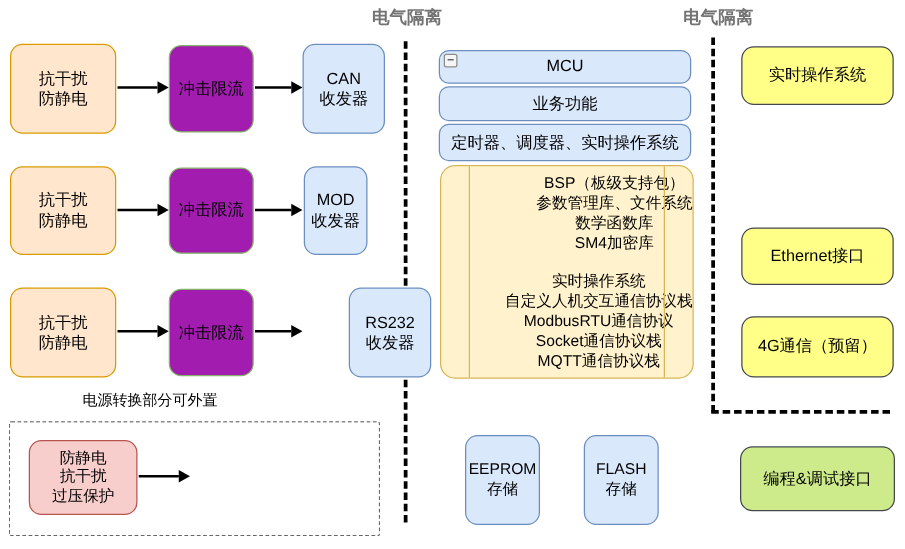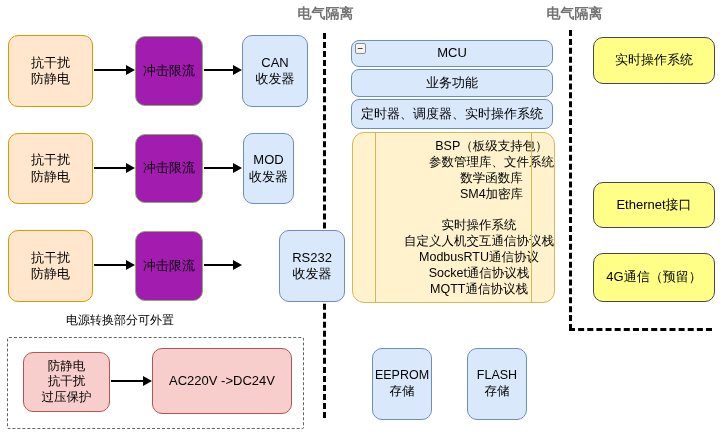--- a/index.html
+++ b/index.html
@@ -73,21 +73,20 @@
   <div class="arrow" style="left:204px;top:264px;width:29px;"></div>
   <div class="box blue" style="left:243px;top:230px;width:66px;height:72px;margin-left:36px;">RS232
 收发器</div>
 
   <div class="power-note" style="left:55px;top:312px;width:130px;">电源转换部分可外置</div>
   <div class="power-frame" style="left:7px;top:337px;width:297px;height:92px;"></div>
   <div class="box pink small-font" style="left:23px;top:352px;width:87px;height:60px;">防静电
 抗干扰
 过压保护</div>
   <div class="arrow" style="left:111px;top:380px;width:32px;"></div>
-  <div class="box pink" style="left:152px;top:348px;width:140px;height:66px;">AC220V -&gt;DC24V</div>
 
   <div class="box blue mcu-row" style="left:351px;top:40px;width:202px;height:27px;">MCU</div>
   <div class="collapse" style="left:355px;top:43px;">−</div>
   <div class="box blue mcu-row" style="left:351px;top:69px;width:202px;height:28px;">业务功能</div>
   <div class="box blue mcu-row" style="left:351px;top:99px;width:202px;height:30px;">定时器、调度器、实时操作系统</div>
 
   <div class="firmware" style="left:352px;top:132px;width:203px;height:171px;">
     <div class="fw-line" style="left:22px;"></div>
     <div class="fw-line" style="right:22px;"></div>
     <div>BSP（板级支持包）
@@ -102,14 +101,15 @@
   </div>
 
   <div class="box blue small-font" style="left:372px;top:348px;width:60px;height:72px;">EEPROM
 存储</div>
   <div class="box blue small-font" style="left:467px;top:348px;width:60px;height:72px;">FLASH
 存储</div>
 
   <div class="box byellow" style="left:593px;top:37px;width:122px;height:47px;">实时操作系统</div>
   <div class="box byellow" style="left:593px;top:182px;width:122px;height:46px;">Ethernet接口</div>
   <div class="box byellow" style="left:593px;top:253px;width:122px;height:49px;">4G通信（预留）</div>
+  <div class="box lgreen" style="left:592px;top:357px;width:124px;height:52px;">编程&amp;调试接口</div>
 
 </div>
 
 </body></html>

